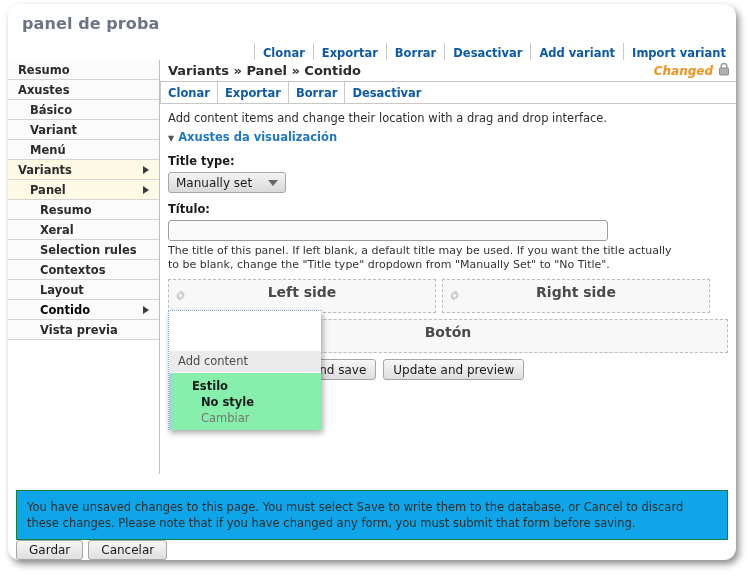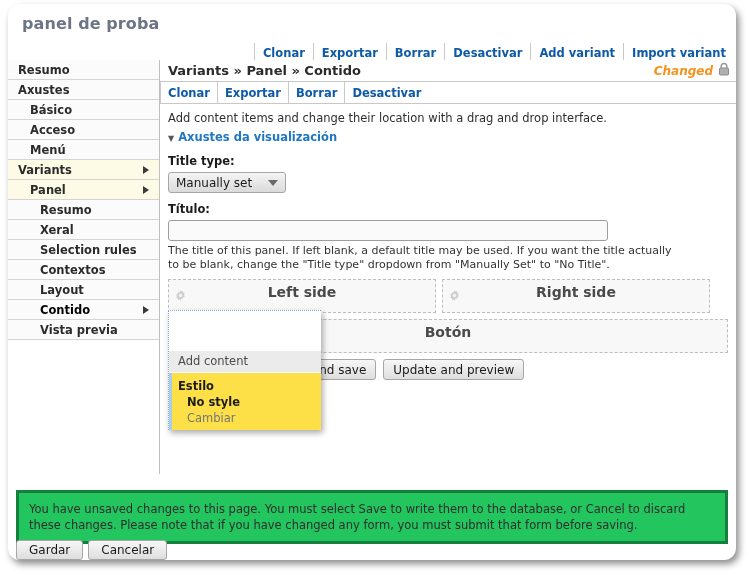--- a/index.html
+++ b/index.html
@@ -329,22 +329,22 @@
     background: #ebebeb;
     padding: 3px 6px 4px 9px;
     font-size: 11.5px;
     color: #4a4a4a;
     border-bottom: 1px solid #ffffff;
     cursor: pointer;
     margin-top: 40px;
   }
   .ctx-section {
     border-left: 3px solid #a9cdeb;
-    padding: 6px 6px 5px 4px;
-    background: #fde047;
+    padding: 6px 6px 5px 18px;
+    background: #86efac;
   }
   .ctx-group-label {
     font-size: 11.5px;
     font-weight: bold;
     color: #1a1a1a;
     padding-left: 2px;
   }
   .ctx-item {
     font-size: 11.5px;
     padding-left: 11px;
@@ -354,22 +354,22 @@
   .ctx-item.strong { font-weight: bold; color: #1a1a1a; }
   .ctx-item.muted  { color: #767676; }
 
   
   .warn-box {
     position: absolute;
     left: 8px;
     top: 486px;
     width: 712px;
     box-sizing: border-box;
-    border: 3px solid #15803d;
-    background: #22c55e;
+    border: 1px solid #15803d;
+    background: #0ea5e9;
     padding: 8px 10px;
     font-size: 11.5px;
     color: #2e2e2e;
     line-height: 16px;
   }
 
   .footer-actions {
     position: absolute;
     left: 8px;
     top: 536px;
@@ -401,21 +401,21 @@
           <div class="nav-item">
             <span>Resumo</span>
           </div>
           <div class="nav-item">
             <span>Axustes</span>
           </div>
           <div class="nav-item lvl1">
             <span>Básico</span>
           </div>
           <div class="nav-item lvl1">
-            <span>Acceso</span>
+            <span>Variant</span>
           </div>
           <div class="nav-item lvl1">
             <span>Menú</span>
           </div>
           <div class="nav-item hl">
             <span>Variants</span>
             <span class="nav-arrow"></span>
           </div>
           <div class="nav-item lvl1 hl">
             <span>Panel</span>

